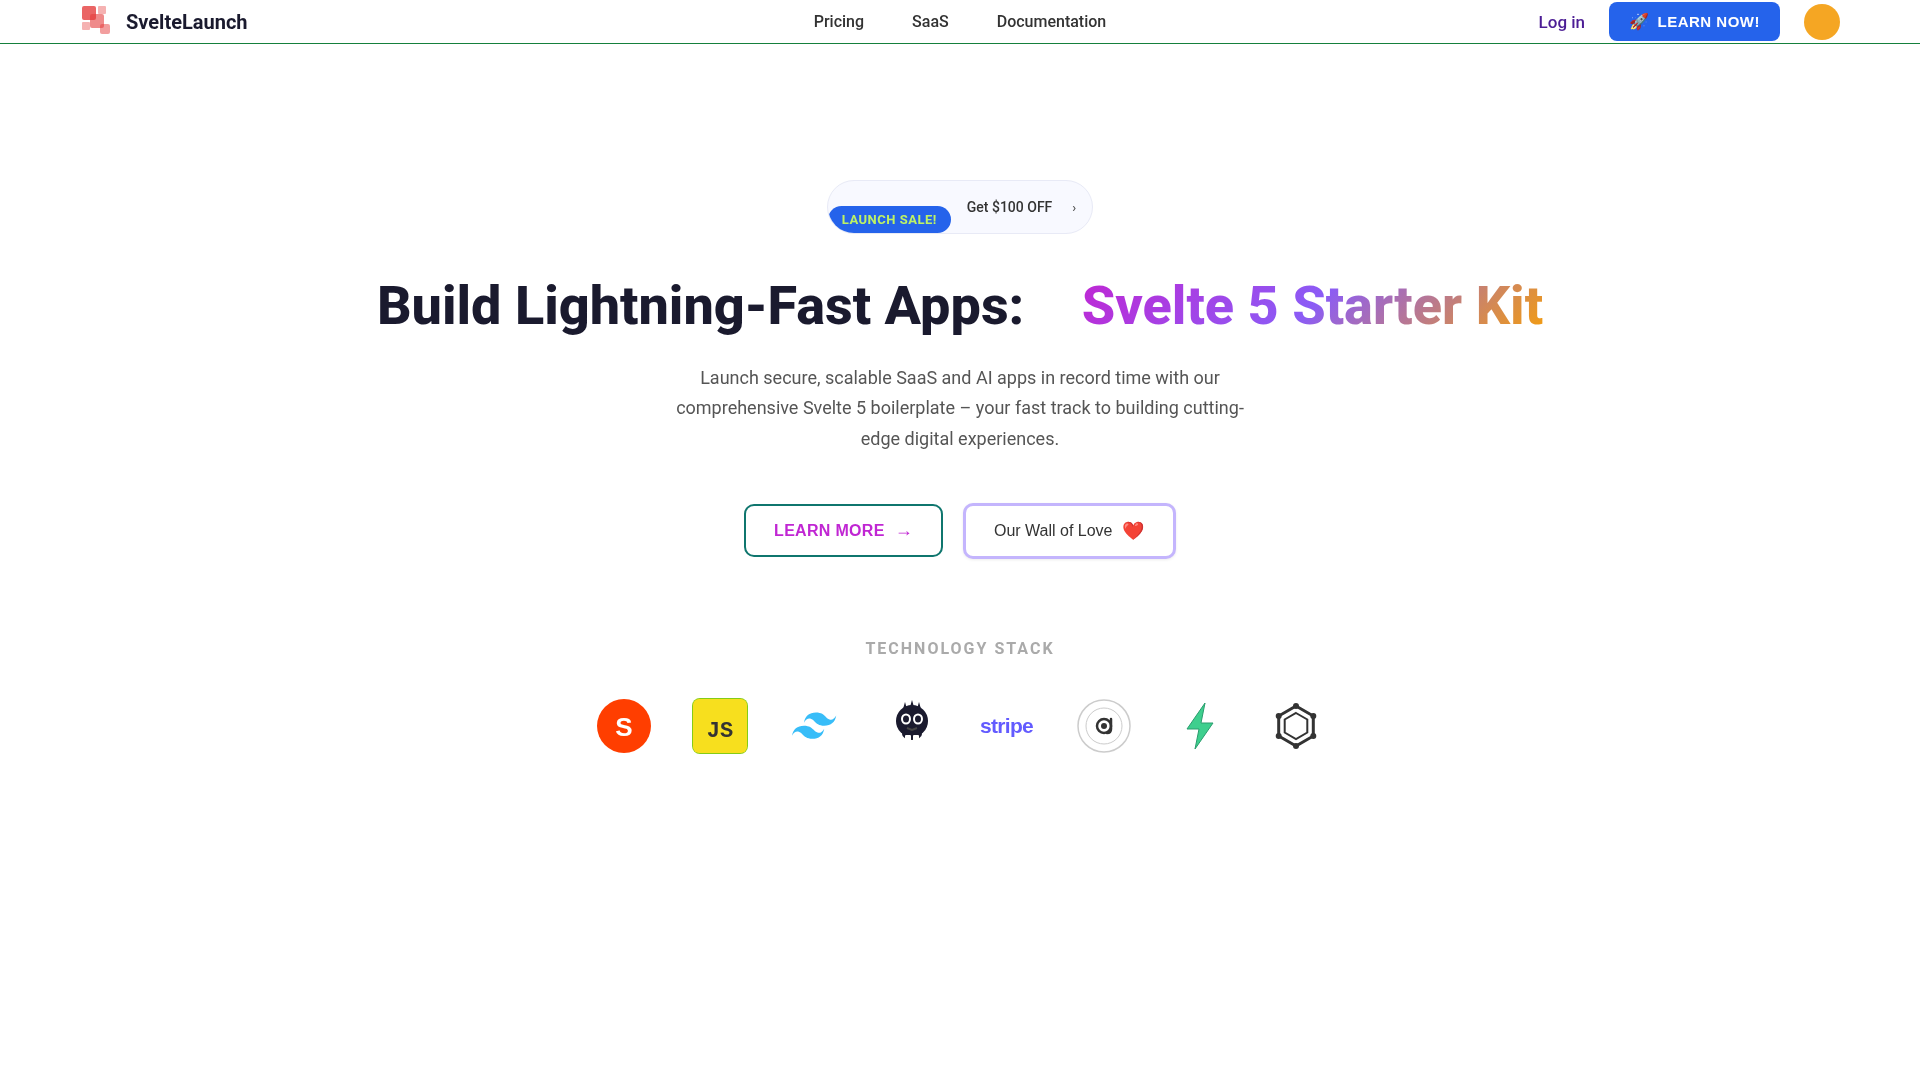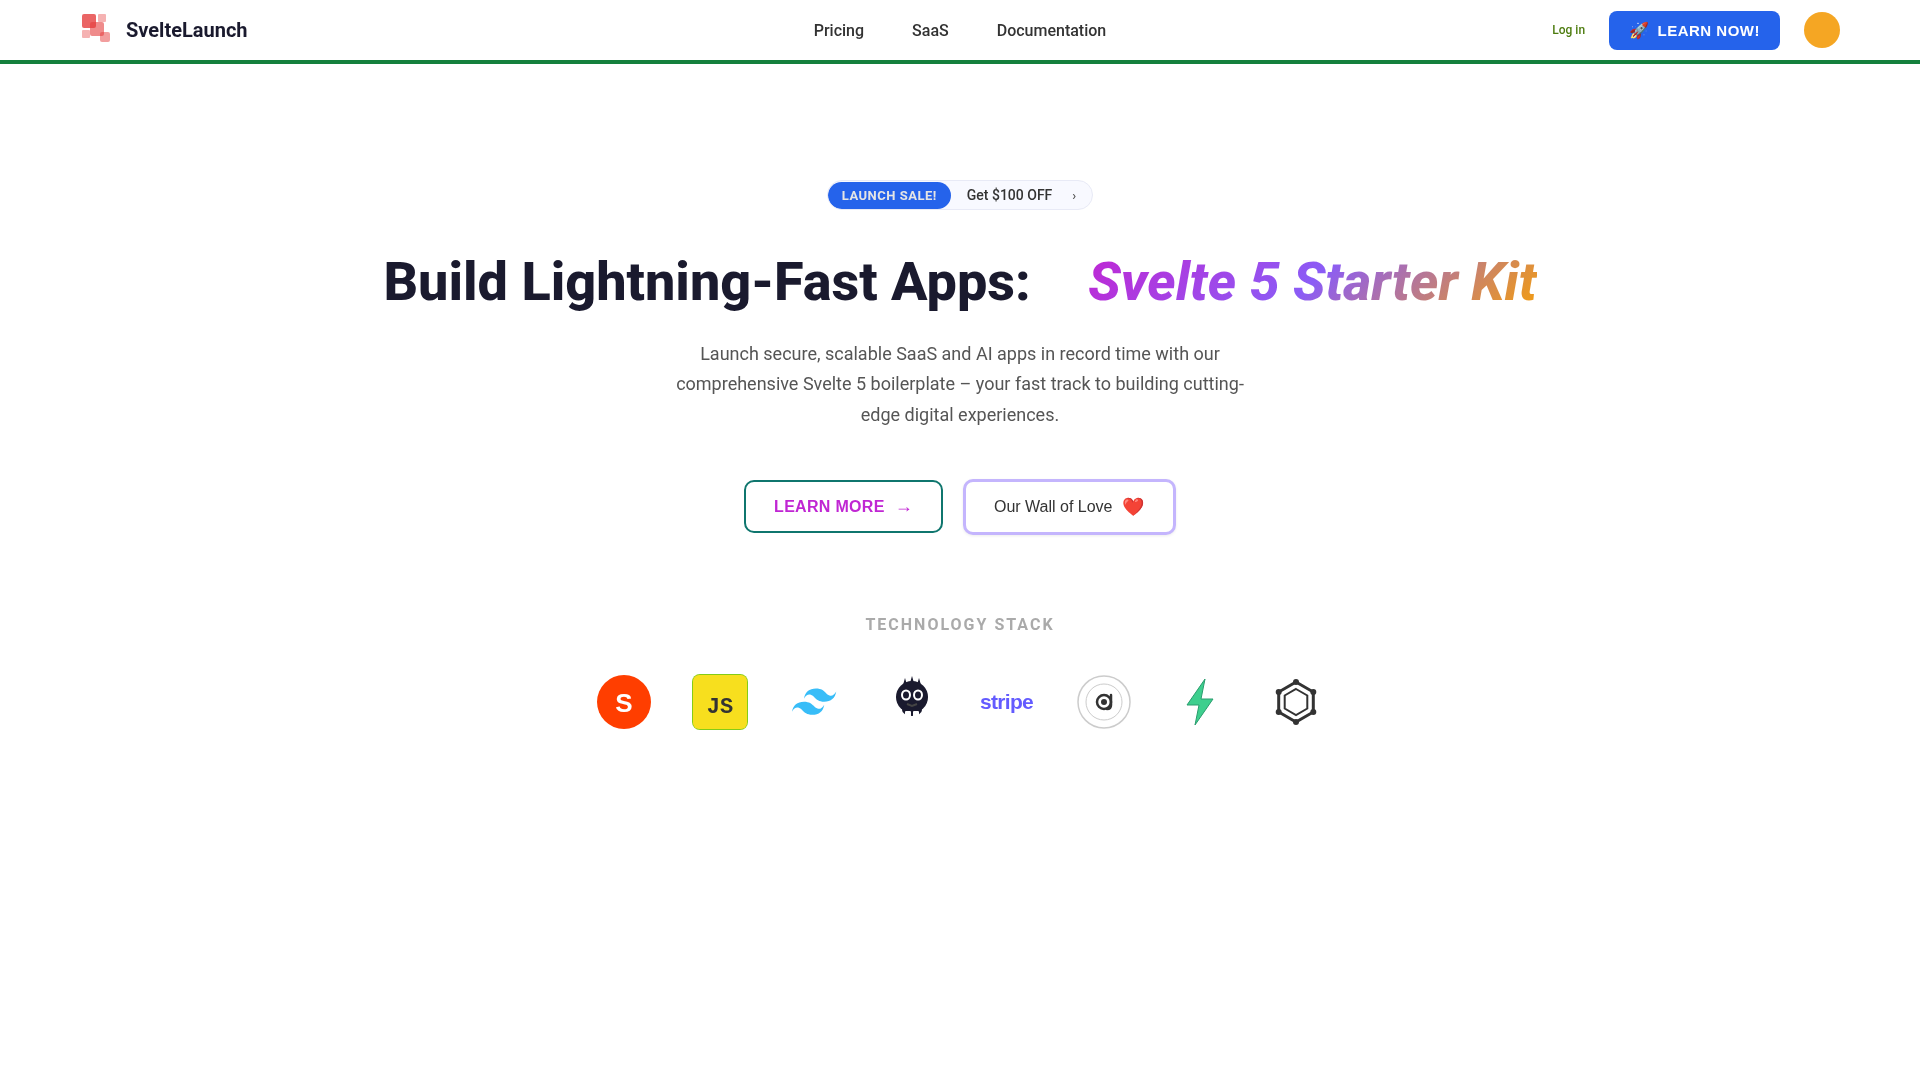--- a/index.html
+++ b/index.html
@@ -15,22 +15,22 @@
       min-height: 1080px;
       overflow-x: hidden;
     }
 
     
     nav {
       display: flex;
       align-items: center;
       justify-content: space-between;
       padding: 0 80px;
-      height: 64px;
-      border-bottom: 4px solid #15803d;
+      height: 44px;
+      border-bottom: 1px solid #15803d;
       position: fixed;
       top: 0;
       left: 0;
       right: 0;
       background: #fff;
       z-index: 100;
     }
 
     .nav-logo {
       display: flex;
@@ -68,22 +68,22 @@
       cursor: pointer;
     }
 
     .nav-right {
       display: flex;
       align-items: center;
       gap: 24px;
     }
 
     .login-link {
-      font-size: 12px;
-      color: #4d7c0f;
+      font-size: 17px;
+      color: #4c1d95;
       text-decoration: none;
       font-weight: 500;
       cursor: pointer;
     }
 
     .launch-btn {
       display: flex;
       align-items: center;
       gap: 8px;
       background: #2563eb;
@@ -125,26 +125,27 @@
       align-items: center;
       background: #f8f9ff;
       border: 1px solid #e8eaf6;
       border-radius: 999px;
       overflow: hidden;
       margin-bottom: 40px;
     }
 
     .sale-badge {
       background: #2563eb;
-      color: #e5e5e5;
+      color: #bef264;
       font-size: 13px;
       font-weight: 700;
       padding: 6px 14px;
       border-radius: 999px;
       letter-spacing: 0.5px;
+      margin-top: 25px;
     }
 
     .sale-text {
       display: flex;
       align-items: center;
       gap: 20px;
       padding: 6px 16px;
       font-size: 14px;
       color: #333;
       font-weight: 500;
@@ -164,21 +165,20 @@
       text-align: center;
       margin-bottom: 24px;
       line-height: 1.2;
     }
 
     .hero-title-gradient {
       background: linear-gradient(135deg, #c026d3, #8b5cf6, #f59e0b);
       -webkit-background-clip: text;
       -webkit-text-fill-color: transparent;
       background-clip: text;
-      font-style: italic;
       margin-left: 44px;
     }
 
     
     .hero-subtitle {
       font-size: 18px;
       color: #555;
       text-align: center;
       max-width: 600px;
       line-height: 1.7;

